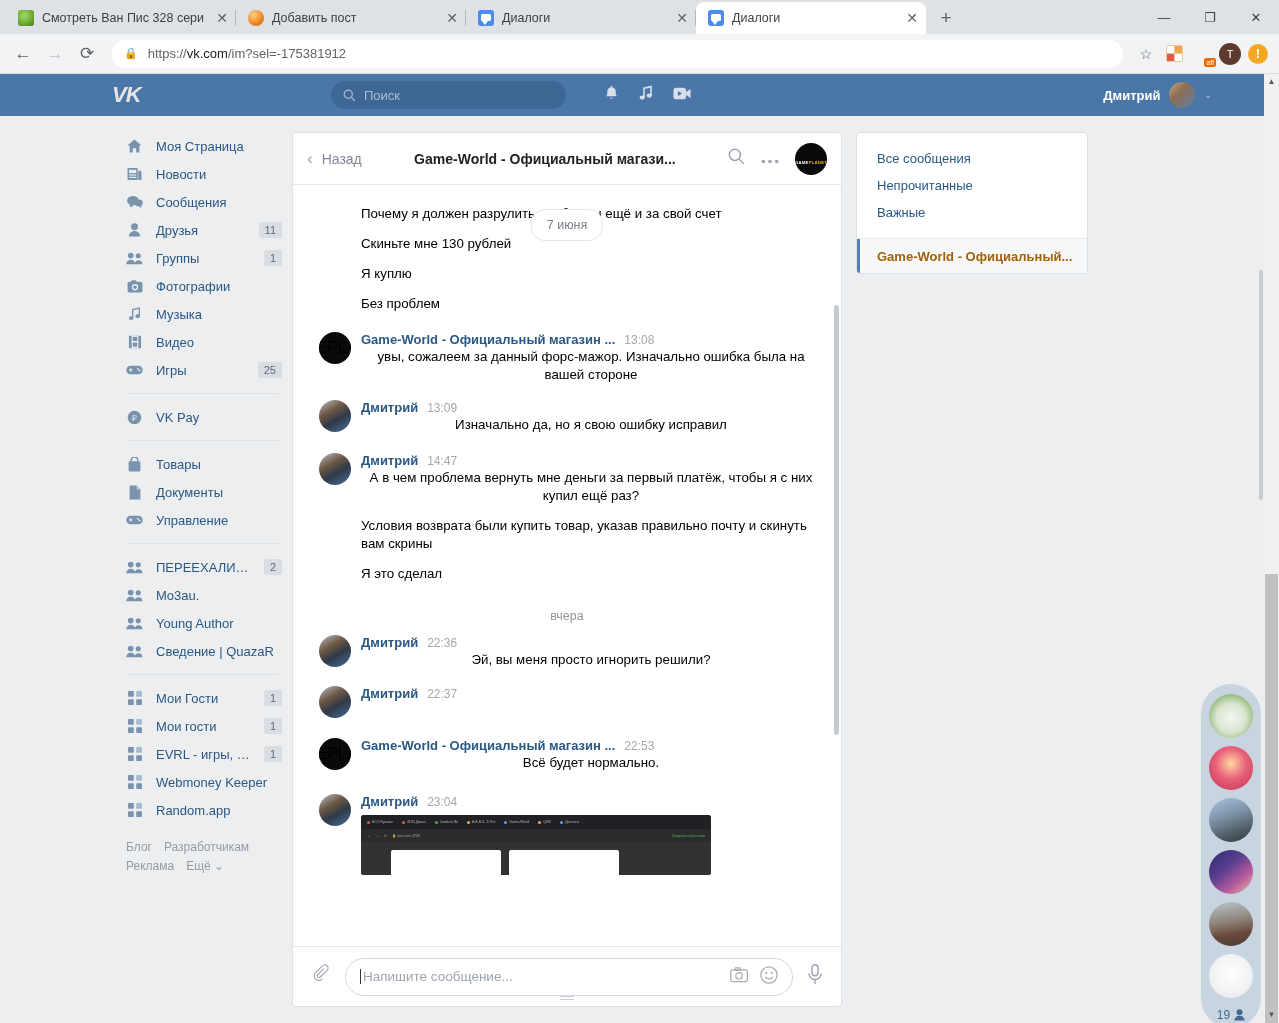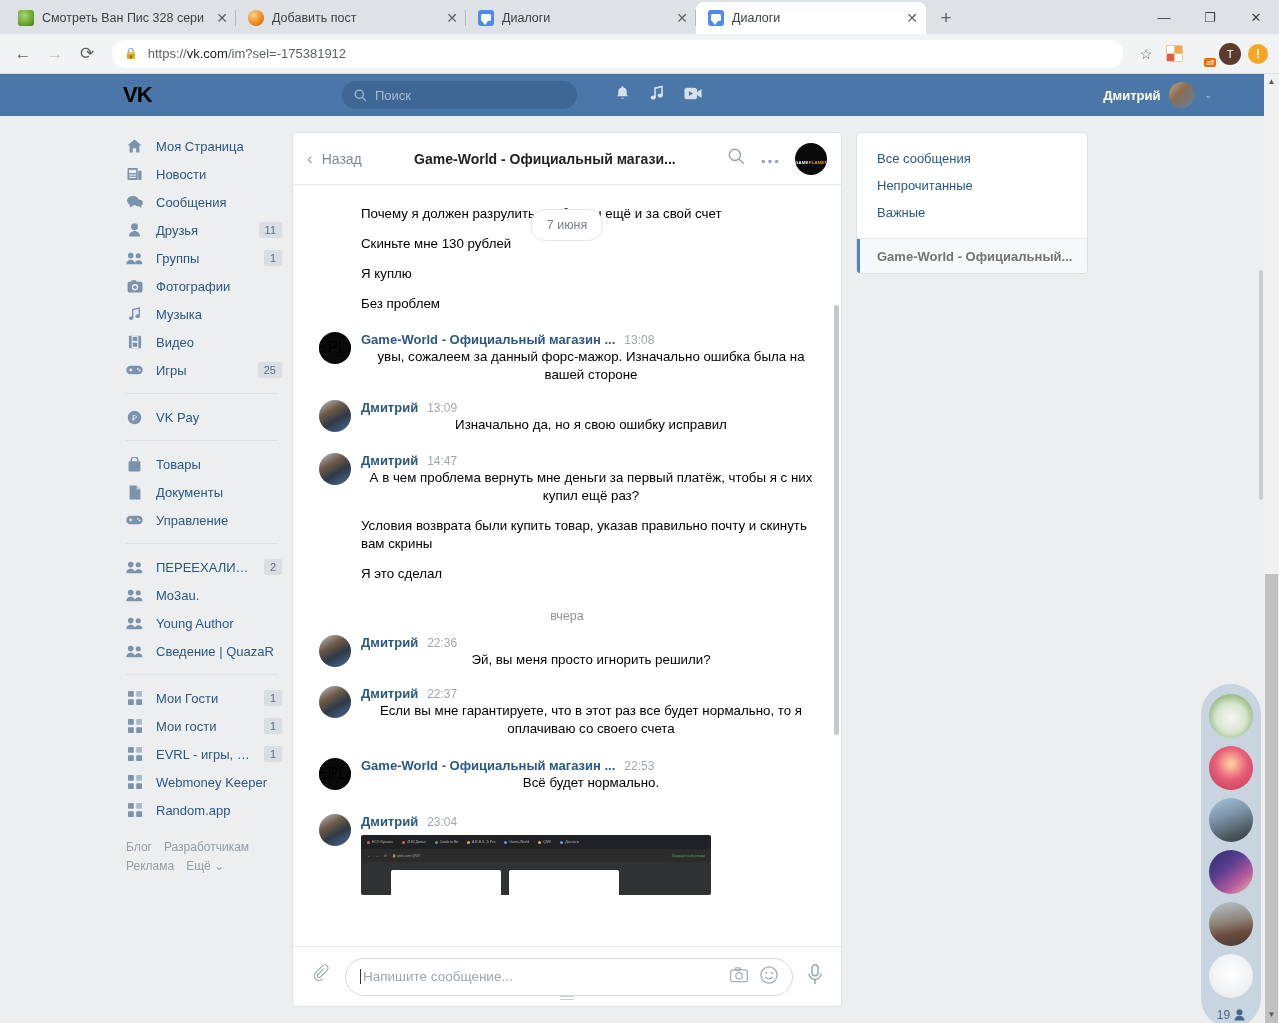--- a/index.html
+++ b/index.html
@@ -133,22 +133,22 @@
   .vk-header {
     height: 42px; background: #4a76a8;
     display: flex; align-items: center; position: relative;
   }
   .vk-header-inner {
     width: 1145px; margin: 0 auto;
     display: flex; align-items: center; height: 42px;
     padding-left: 45px;
   }
   .vk-logo {
-    width: 54px; font-size: 22px; color: #000000;
-    font-weight: 700; letter-spacing: -1px; margin-left: 11px;
+    width: 54px; font-size: 22px; color: #e5e5e5;
+    font-weight: 700; font-style: italic; letter-spacing: -1px;
   }
   .vk-search {
     width: 235px; height: 28px; margin-left: 165px;
     background: #3d6punk; background: #3f6795;
     border-radius: 14px; display: flex; align-items: center;
     padding: 0 12px; gap: 8px;
   }
   .vk-search-ph { font-size: 13px; color: #a8bdd4; }
   .vk-hdr-icons { display: flex; align-items: center; gap: 20px; margin-left: 38px; }
   .vk-hdr-icon { color: #d6e0ec; font-size: 16px; }
@@ -298,21 +298,21 @@
   .rp-card {
     background: #fff; border: 1px solid #dce1e6;
     border-radius: 4px; padding: 12px 0 0 0; overflow: hidden;
   }
   .rp-item {
     height: 27px; display: flex; align-items: center;
     padding-left: 20px; font-size: 13px; color: #2a5885;
   }
   .rp-sep { height: 1px; background: #e7e8ec; margin: 12px 0 0 0; }
   .rp-item.active {
-    background: #f7f8fa; color: #737373; font-weight: bold;
+    background: #f7f8fa; color: #a16207; font-weight: bold;
     border-left: 3px solid #5181b8; padding-left: 17px; height: 34px;
   }
   .rp-item .txt { white-space: nowrap; overflow: hidden; text-overflow: ellipsis; padding-right: 12px; }
 
   
   .online-strip {
     position: absolute; right: 18px; top: 684px;
     width: 60px; background: #c9d4e1; border-radius: 30px;
     padding: 10px 0 6px 0; display: flex;
     flex-direction: column; align-items: center; gap: 8px;
@@ -819,21 +819,20 @@
           </div>
         </div>
 
         <div class="msg-group" style="padding-top:17px">
           <span class="msg-av dm"></span>
           <div class="msg-col">
             <div class="msg-meta">
               <span class="msg-author">Дмитрий</span>
               <span class="msg-time">22:37</span>
             </div>
-            <div class="msg-text">Если вы мне гарантируете, что в этот раз все будет нормально, то я оплачиваю со своего счета</div>
           </div>
         </div>
 
         <div class="msg-group" style="padding-top:20px">
           <span class="msg-av gp">
             <span style="text-align:center">
               <span class="gl g1">GAME</span><span class="gl g2">PLANET</span>
             </span>
           </span>
           <div class="msg-col">

